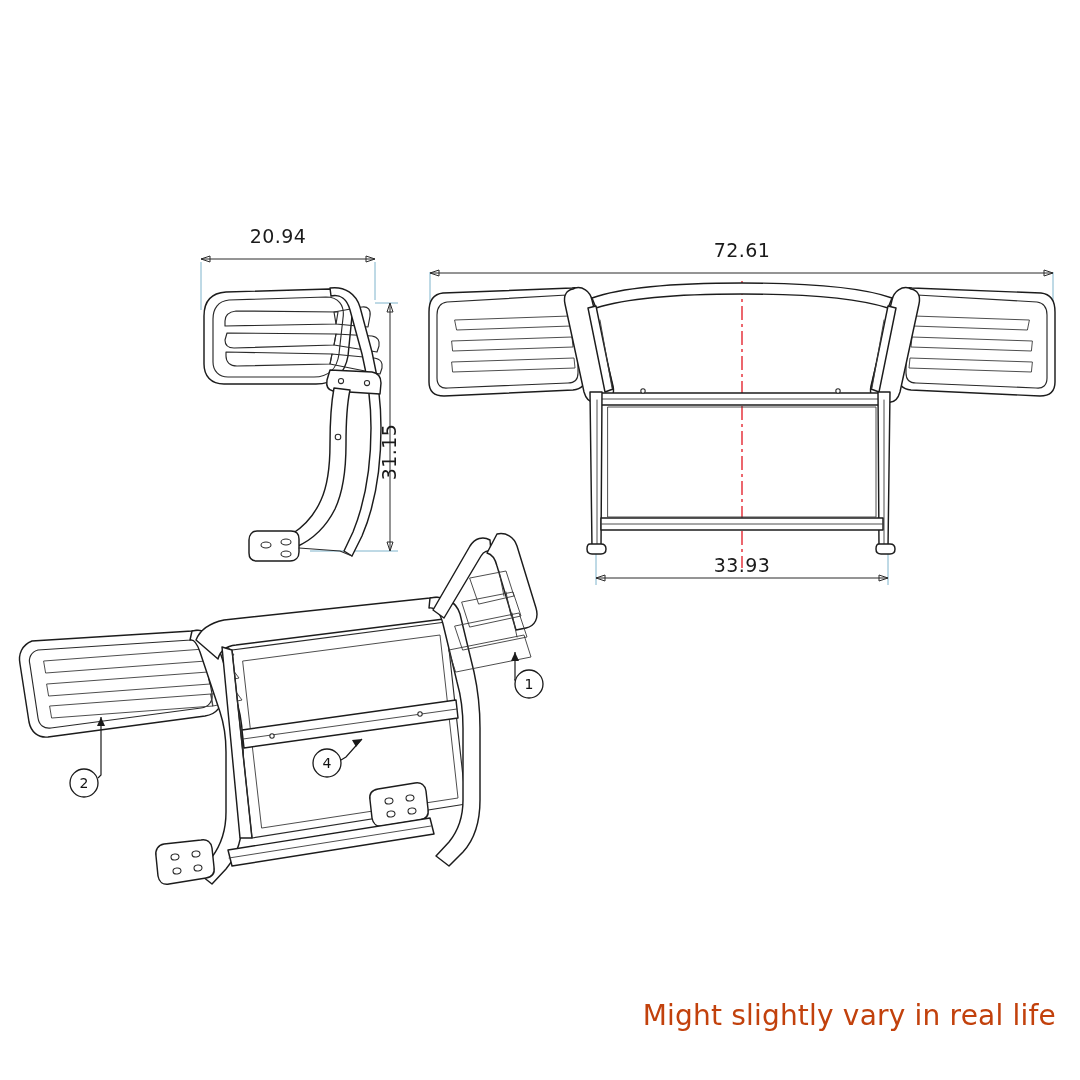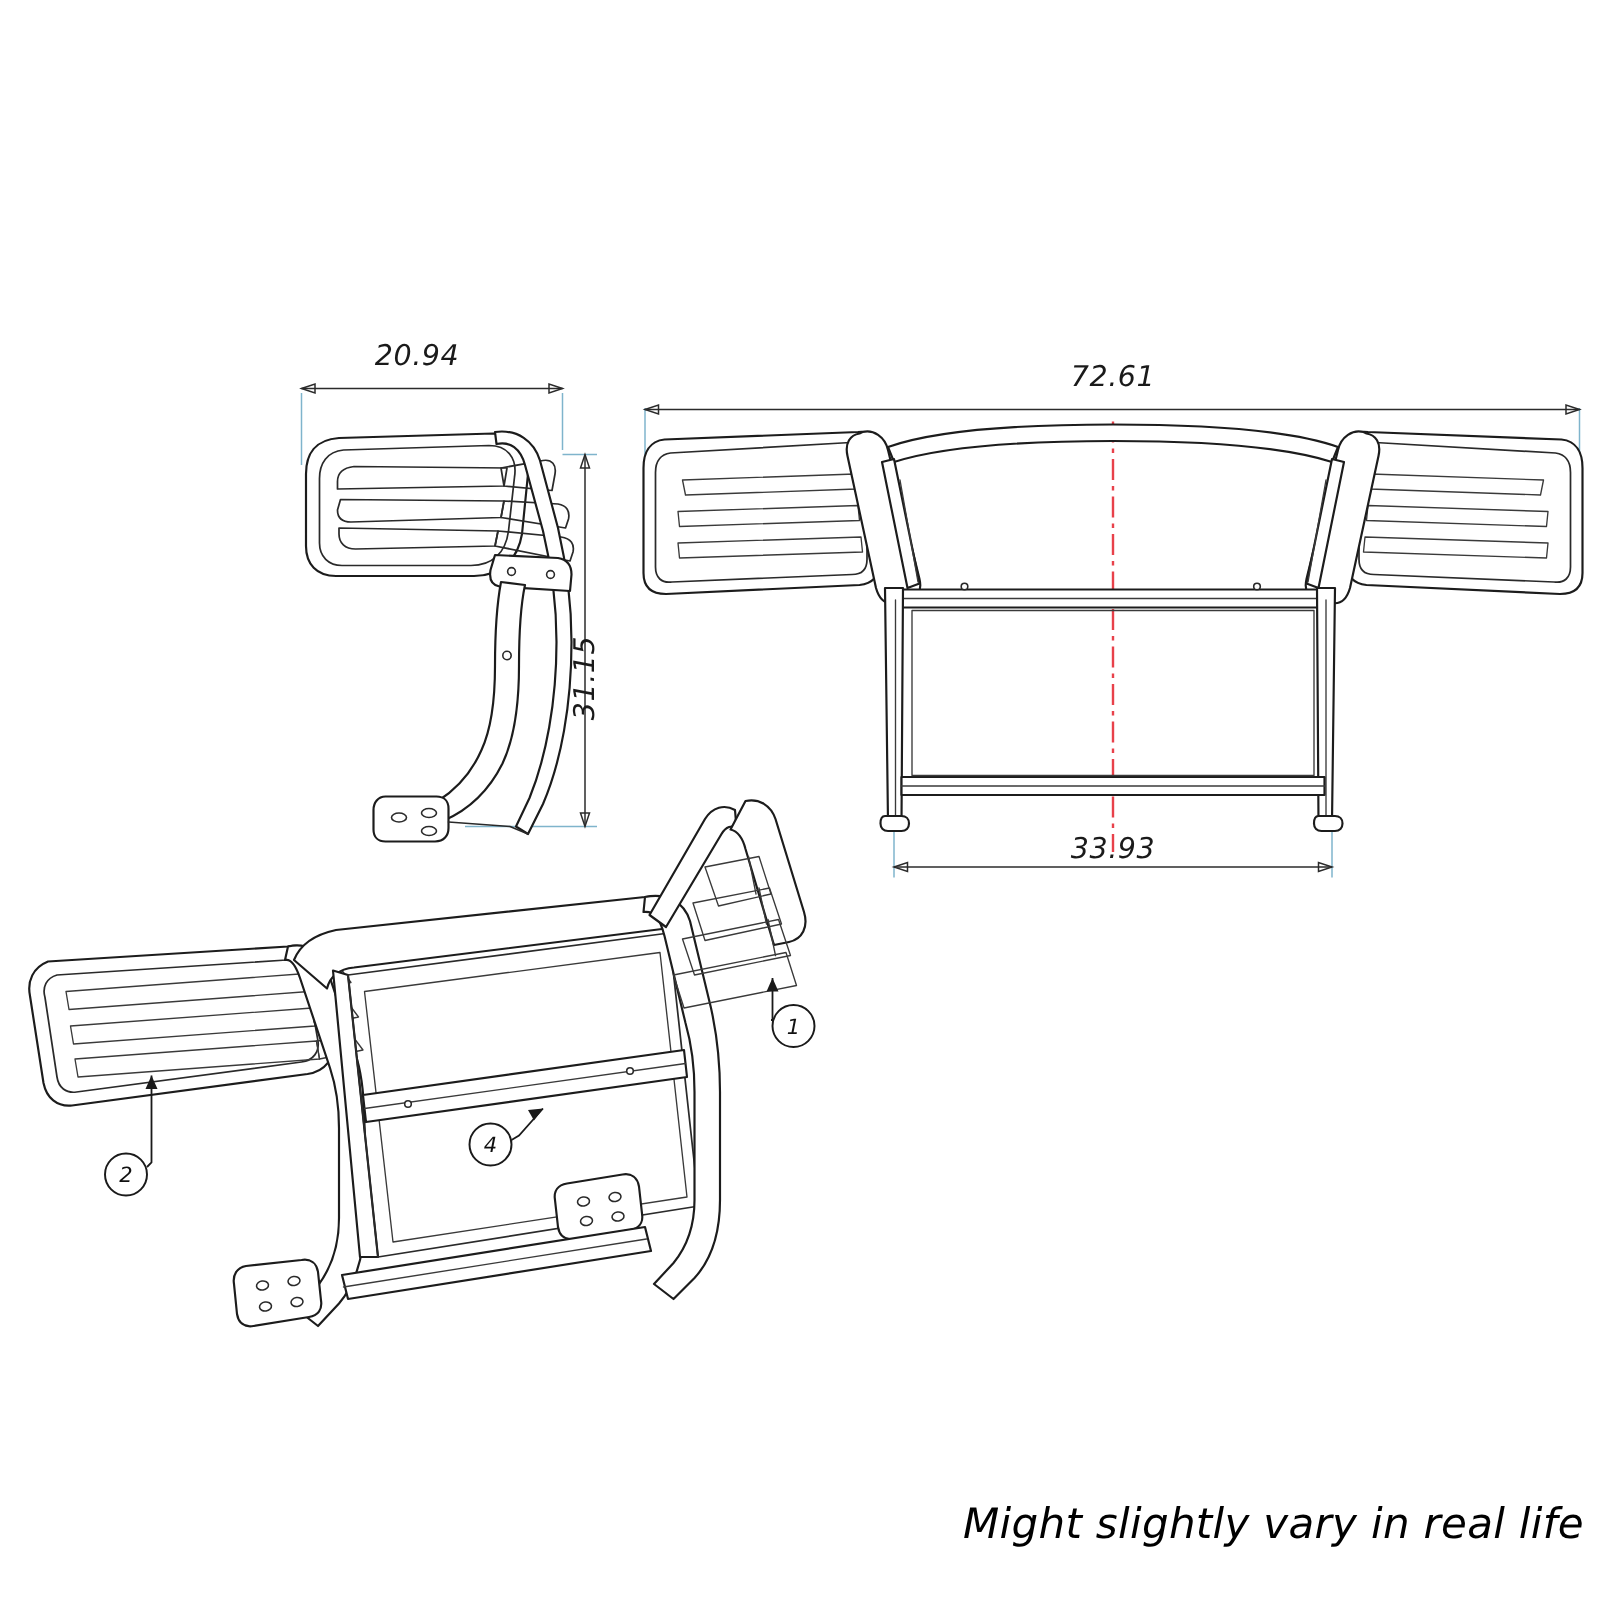--- a/index.html
+++ b/index.html
@@ -14,21 +14,20 @@
     overflow: hidden;
     font-family: "DejaVu Sans", "Liberation Sans", sans-serif;
     position: relative;
   }
   #sheet {
     position: absolute;
     left: 0; top: 0;
     width: 1080px;
     height: 1080px;
     background: #ffffff;
-    font-style: italic;
   }
   svg.drawing {
     position: absolute;
     left: 0; top: 0;
     width: 1080px;
     height: 1080px;
     display: block;
   }
   .dim-text {
     font-family: "DejaVu Sans", "Liberation Sans", sans-serif;
@@ -40,21 +39,21 @@
     font-family: "DejaVu Sans", "Liberation Sans", sans-serif;
     font-size: 14px;
     fill: #111111;
   }
   .footnote {
     position: absolute;
     right: 24px;
     bottom: 48px;
     font-family: "DejaVu Sans", "Liberation Sans", sans-serif;
     font-size: 28px;
-    color: #000000;
+    color: #c2410c;
     letter-spacing: 0.2px;
     white-space: nowrap;
   }
   .part { fill: #ffffff; stroke: #1c1c1c; stroke-width: 1.45; stroke-linejoin: round; stroke-linecap: round; }
   .part-thin { fill: none; stroke: #2a2a2a; stroke-width: 1.15; stroke-linejoin: round; stroke-linecap: round; }
   .part-hair { fill: none; stroke: #3a3a3a; stroke-width: 0.9; stroke-linejoin: round; stroke-linecap: round; }
   .hole { fill: #ffffff; stroke: #2a2a2a; stroke-width: 1.05; }
   .dimline { fill: none; stroke: #2b2b2b; stroke-width: 1.0; }
   .extline { fill: none; stroke: #7fb4cc; stroke-width: 1.0; }
   .centerline { fill: none; stroke: #e8414a; stroke-width: 1.6; stroke-dasharray: 14 4 3 4; }

